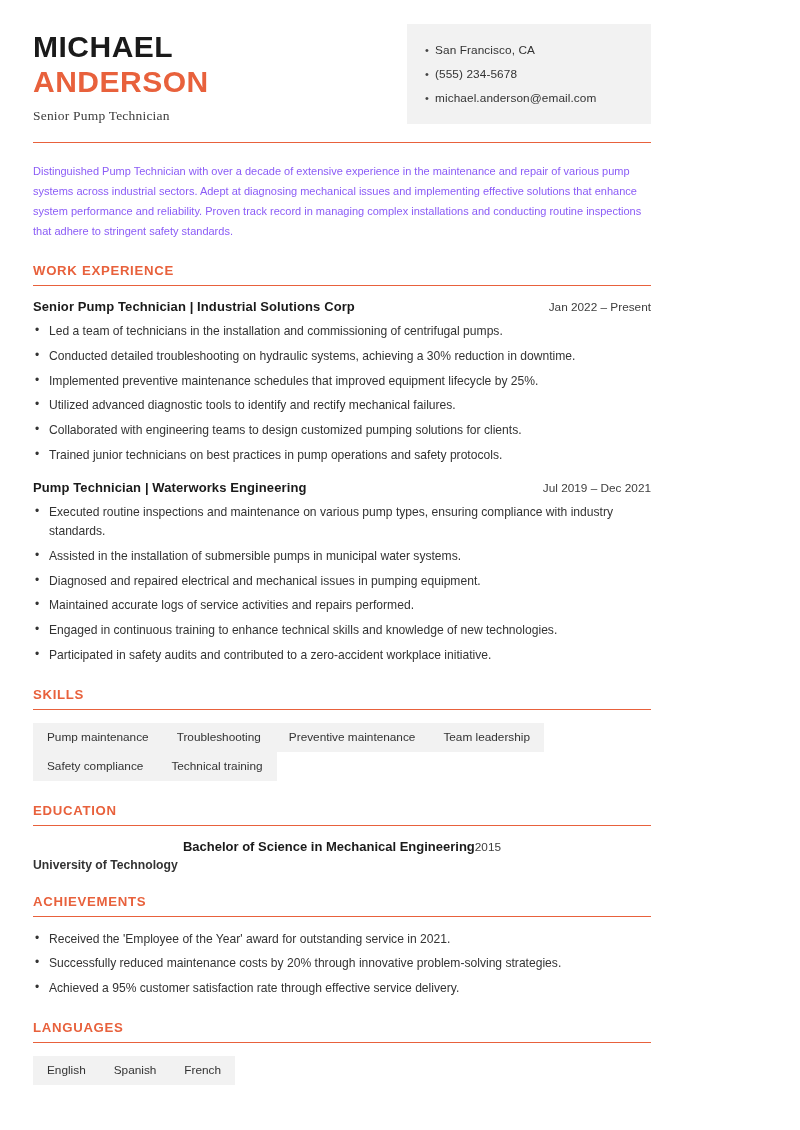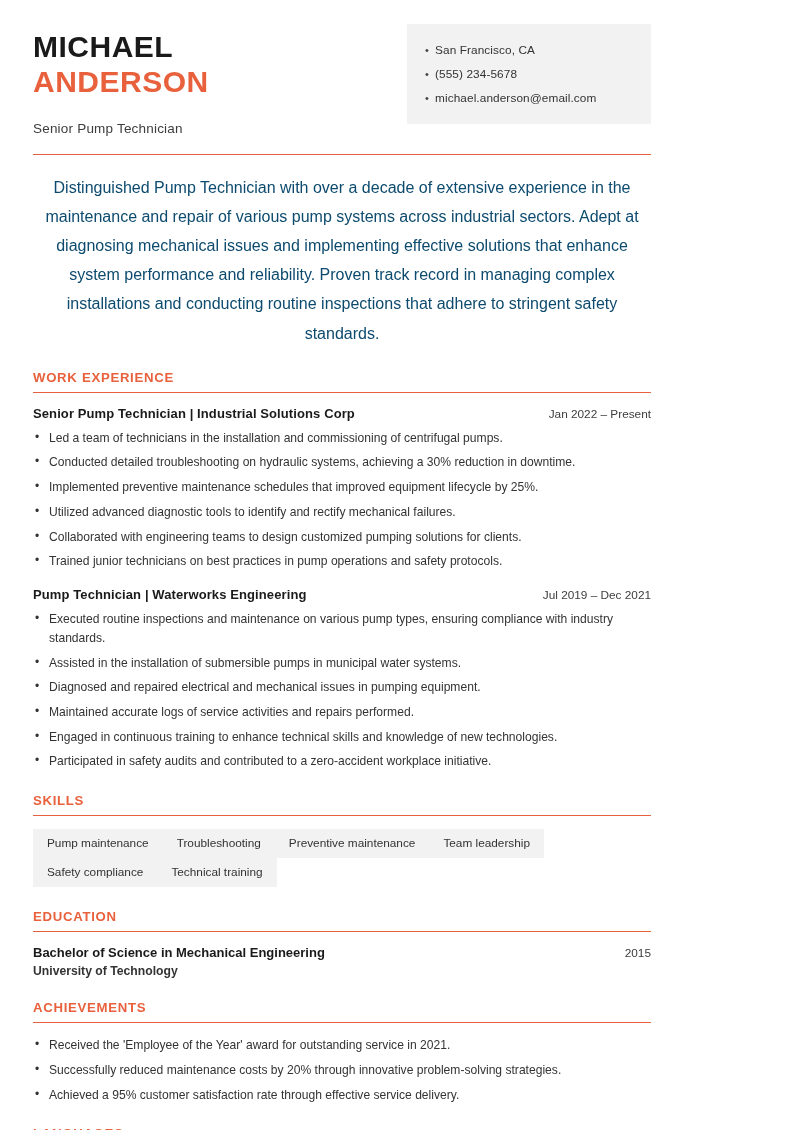--- a/index.html
+++ b/index.html
@@ -41,24 +41,25 @@
     line-height: 1.15;
   }
   .name-last {
     font-size: 30px;
     font-weight: bold;
     letter-spacing: 0.5px;
     color: #e8613c;
     line-height: 1.15;
   }
   .job-title {
-    margin-top: 22px;
+    margin-top: 9px;
     font-size: 13.5px;
     color: #3d3d3d;
     letter-spacing: 0.2px;
+    font-family: Liberation Serif, serif;
   }
   .contact-box {
     background: #f2f2f2;
     padding: 14px 22px 14px 18px;
     min-width: 244px;
   }
   .contact-item {
     display: flex;
     align-items: baseline;
     font-size: 11.8px;
@@ -74,24 +75,24 @@
     color: #444;
   }
   .header-rule {
     margin: 18px 33px 0 33px;
     border-top: 1px solid #e8613c;
   }
 
   
   .summary {
     margin: 18px 33px 0 33px;
-    font-size: 16px;
+    font-size: 11px;
     line-height: 1.82;
-    color: #0c4a6e;
-    text-align: center;
+    color: #8b5cf6;
+    text-align: left;
   }
 
   
   .section {
     margin: 22px 33px 0 33px;
   }
   .section-title {
     font-size: 13.2px;
     font-weight: bold;
     color: #e8613c;
@@ -156,21 +157,21 @@
     color: #333333;
     font-size: 11.8px;
     padding: 8px 14px;
     line-height: 1.1;
     white-space: nowrap;
   }
 
   
   .edu-head {
     display: flex;
-    justify-content: space-between;
+    justify-content: center;
     align-items: baseline;
   }
   .edu-degree {
     font-size: 13px;
     font-weight: bold;
     color: #1a1a1a;
   }
   .edu-year {
     font-size: 11.8px;
     color: #3d3d3d;

